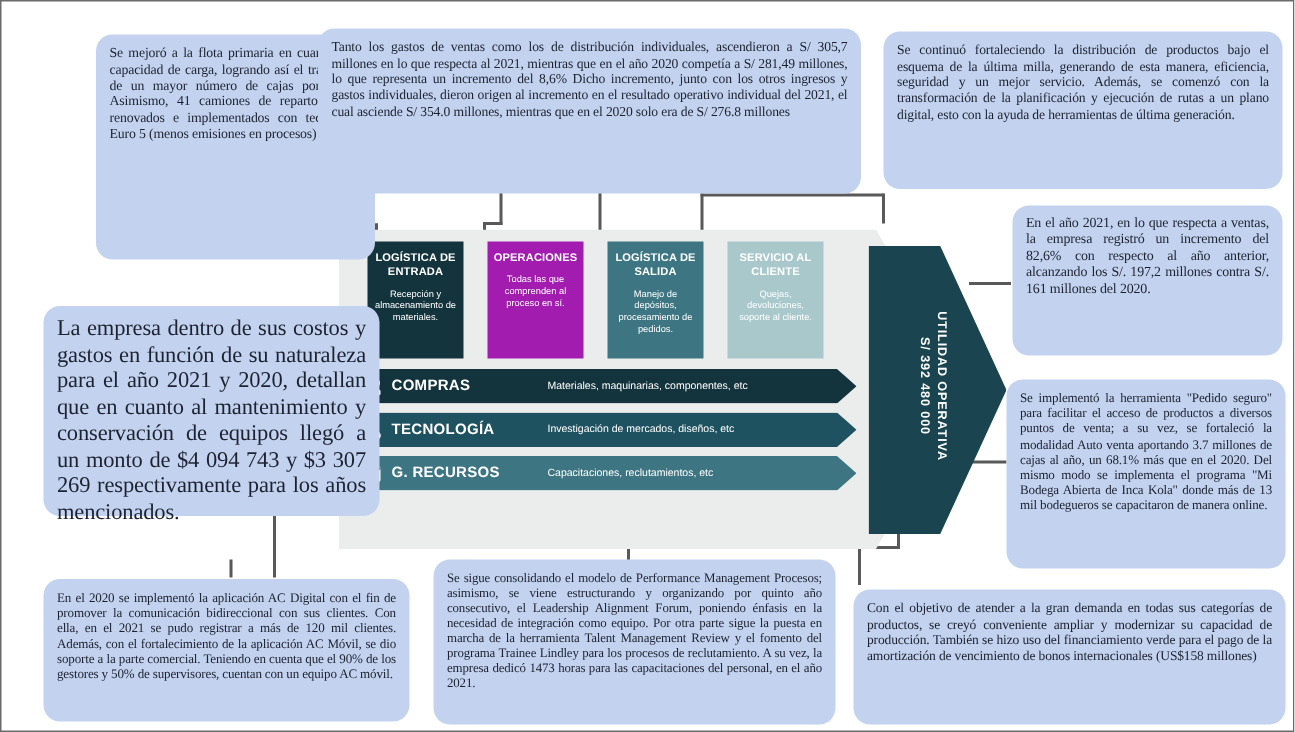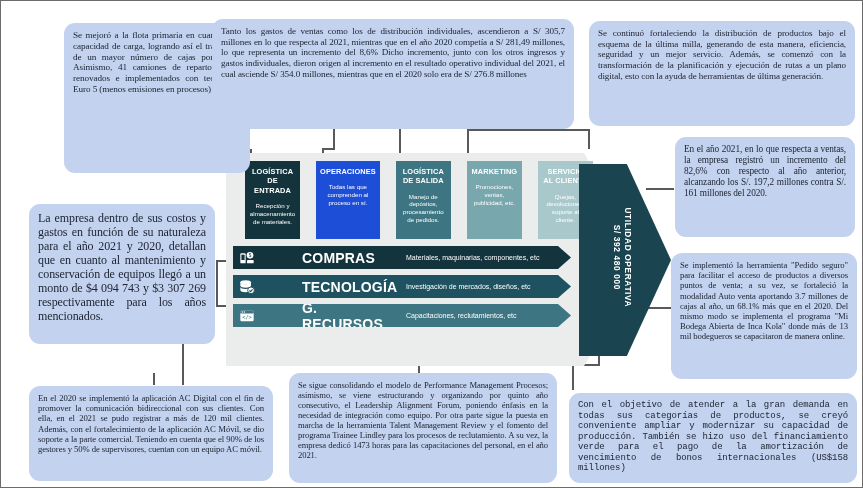--- a/index.html
+++ b/index.html
@@ -74,21 +74,21 @@
     color:#ffffff;
     font-family:"Liberation Sans", sans-serif;
     clip-path:polygon(0 0, calc(100% - 13px) 0, 100% 50%, calc(100% - 13px) 100%, 0 100%);
   }
   .sup .ic{
     width:28px;flex:0 0 28px;
     display:flex;align-items:center;justify-content:center;
   }
   .sup .nm{
     flex:0 0 100px;
-    font-size:14px;font-weight:bold;letter-spacing:0.2px;margin-left:41px;
+    font-size:10px;font-weight:bold;letter-spacing:0.2px;
   }
   .sup .ds{
     flex:1;
     font-size:7px;
     padding-left:4px;
   }
 
   
   #util{
     position:absolute;
@@ -158,31 +158,27 @@
     <svg class="chain-bg" width="420" height="213" viewBox="0 0 420 213">
       <polygon points="0,0 358,0 420,106.5 358,213 0,213" fill="#ebecec"></polygon>
     </svg>
   </div>
 
   <div class="prim-row">
     <div class="prim" style="background:#14343d">
       <div class="t">LOGÍSTICA DE ENTRADA</div>
       <div class="d">Recepción y almacenamiento de materiales.</div>
     </div>
-    <div class="prim" style="background:#1d4ed8">
+    <div class="prim" style="background:#a21caf">
       <div class="t">OPERACIONES</div>
       <div class="d">Todas las que comprenden al proceso en sí.</div>
     </div>
     <div class="prim" style="background:#3d7682">
       <div class="t">LOGÍSTICA DE SALIDA</div>
       <div class="d">Manejo de depósitos, procesamiento de pedidos.</div>
-    </div>
-    <div class="prim" style="background:#78a7ae">
-      <div class="t">MARKETING</div>
-      <div class="d">Promociones, ventas, publicidad, etc.</div>
     </div>
     <div class="prim" style="background:#a9c8cb">
       <div class="t">SERVICIO AL CLIENTE</div>
       <div class="d">Quejas, devoluciones, soporte al cliente.</div>
     </div>
   </div>
 
   <div class="sup" style="top:245px;background:#14343d">
     <span class="ic">
       <svg width="16" height="16" viewBox="0 0 24 24" fill="#ffffff">
@@ -236,23 +232,23 @@
   </div>
 
   <div class="note" style="left:27px;top:22px;width:186px;height:150px;font-size:9.2px;margin-left:36px;">Se mejoró a la flota primaria en cuanto a su capacidad de carga, logrando así el transporte de un mayor número de cajas por galón. Asimismo, 41 camiones de reparto fueron renovados e implementados con tecnología Euro 5 (menos emisiones en procesos)</div>
 
   <div class="note" style="left:211px;top:18px;width:362px;height:110px;font-size:9.1px;">Tanto los gastos de ventas como los de distribución individuales, ascendieron a S/ 305,7 millones en lo que respecta al 2021, mientras que en el año 2020 competía a S/ 281,49 millones, lo que representa un incremento del 8,6% Dicho incremento, junto con los otros ingresos y gastos individuales, dieron origen al incremento en el resultado operativo individual del 2021, el cual asciende S/ 354.0 millones, mientras que en el 2020 solo era de S/ 276.8 millones</div>
 
   <div class="note" style="left:588px;top:20px;width:266px;height:105px;font-size:9.1px;">Se continuó fortaleciendo la distribución de productos bajo el esquema de la última milla, generando de esta manera, eficiencia, seguridad y un mejor servicio. Además, se comenzó con la transformación de la planificación y ejecución de rutas a un plano digital, esto con la ayuda de herramientas de última generación.</div>
 
   <div class="note" style="left:674px;top:136px;width:180px;height:100px;font-size:9.3px;">En el año 2021, en lo que respecta a ventas, la empresa registró un incremento del 82,6% con respecto al año anterior, alcanzando los S/. 197,2 millones contra S/. 161 millones del 2020.</div>
 
-  <div class="note" style="left:28px;top:203px;width:186px;height:140px;font-size:12px;">La empresa dentro de sus costos y gastos en función de su naturaleza para el año 2021 y 2020, detallan que en cuanto al mantenimiento y conservación de equipos llegó a un monto de $4 094 743 y $3 307 269 respectivamente para los años mencionados.</div>
+  <div class="note" style="left:28px;top:203px;width:224px;height:140px;font-size:15px;">La empresa dentro de sus costos y gastos en función de su naturaleza para el año 2021 y 2020, detallan que en cuanto al mantenimiento y conservación de equipos llegó a un monto de $4 094 743 y $3 307 269 respectivamente para los años mencionados.</div>
 
   <div class="note" style="left:670px;top:252px;width:186px;height:126px;font-size:8.7px;">Se implementó la herramienta "Pedido seguro" para facilitar el acceso de productos a diversos puntos de venta; a su vez, se fortaleció la modalidad Auto venta aportando 3.7 millones de cajas al año, un 68.1% más que en el 2020. Del mismo modo se implementa el programa "Mi Bodega Abierta de Inca Kola" donde más de 13 mil bodegueros se capacitaron de manera online.</div>
 
   <div class="note" style="left:28px;top:385px;width:244px;height:95px;font-size:8.7px;">En el 2020 se implementó la aplicación AC Digital con el fin de promover la comunicación bidireccional con sus clientes. Con ella, en el 2021 se pudo registrar a más de 120 mil clientes. Además, con el fortalecimiento de la aplicación AC Móvil, se dio soporte a la parte comercial. Teniendo en cuenta que el 90% de los gestores y 50% de supervisores, cuentan con un equipo AC móvil.</div>
 
   <div class="note" style="left:288px;top:372px;width:268px;height:110px;font-size:8.6px;">Se sigue consolidando el modelo de Performance Management Procesos; asimismo, se viene estructurando y organizando por quinto año consecutivo, el Leadership Alignment Forum, poniendo énfasis en la necesidad de integración como equipo. Por otra parte sigue la puesta en marcha de la herramienta Talent Management Review y el fomento del programa Trainee Lindley para los procesos de reclutamiento. A su vez, la empresa dedicó 1473 horas para las capacitaciones del personal, en el año 2021.</div>
 
-  <div class="note" style="left:568px;top:392px;width:288px;height:90px;font-size:9px;font-family:Liberation Mono, monospace;">Con el objetivo de atender a la gran demanda en todas sus categorías de productos, se creyó conveniente ampliar y modernizar su capacidad de producción. También se hizo uso del financiamiento verde para el pago de la amortización de vencimiento de bonos internacionales (US$158 millones)</div>
+  <div class="note" style="left:568px;top:392px;width:288px;height:90px;font-size:9px;">Con el objetivo de atender a la gran demanda en todas sus categorías de productos, se creyó conveniente ampliar y modernizar su capacidad de producción. También se hizo uso del financiamiento verde para el pago de la amortización de vencimiento de bonos internacionales (US$158 millones)</div>
 
 </div>
 
 </body></html>

